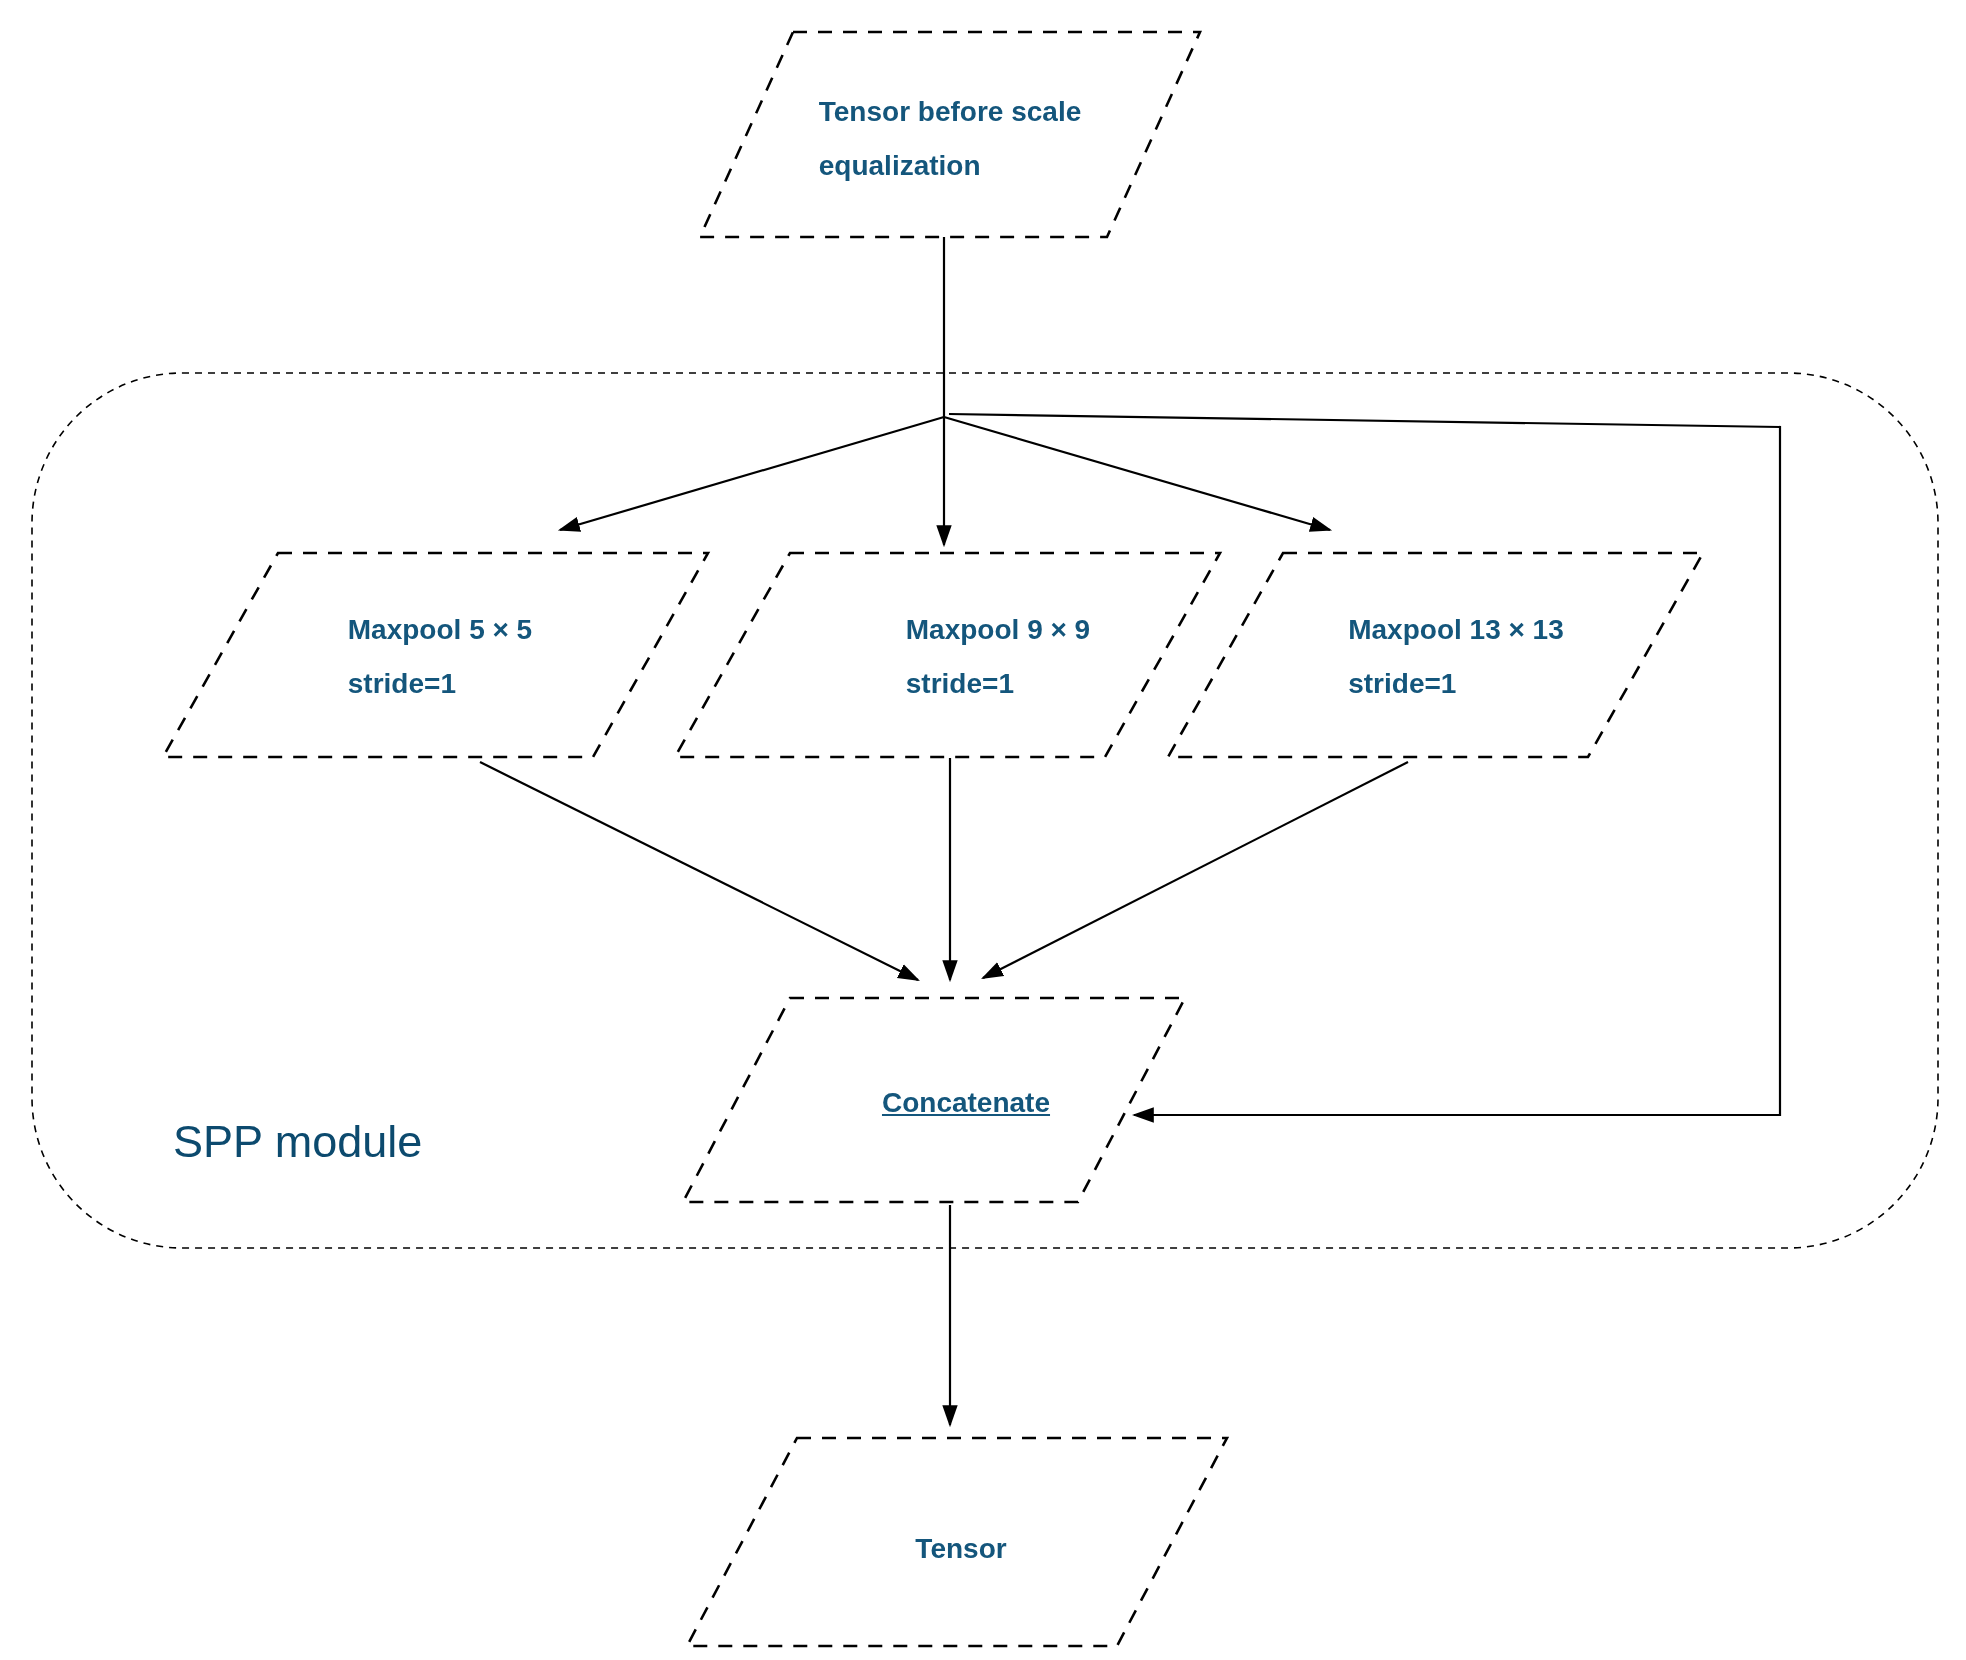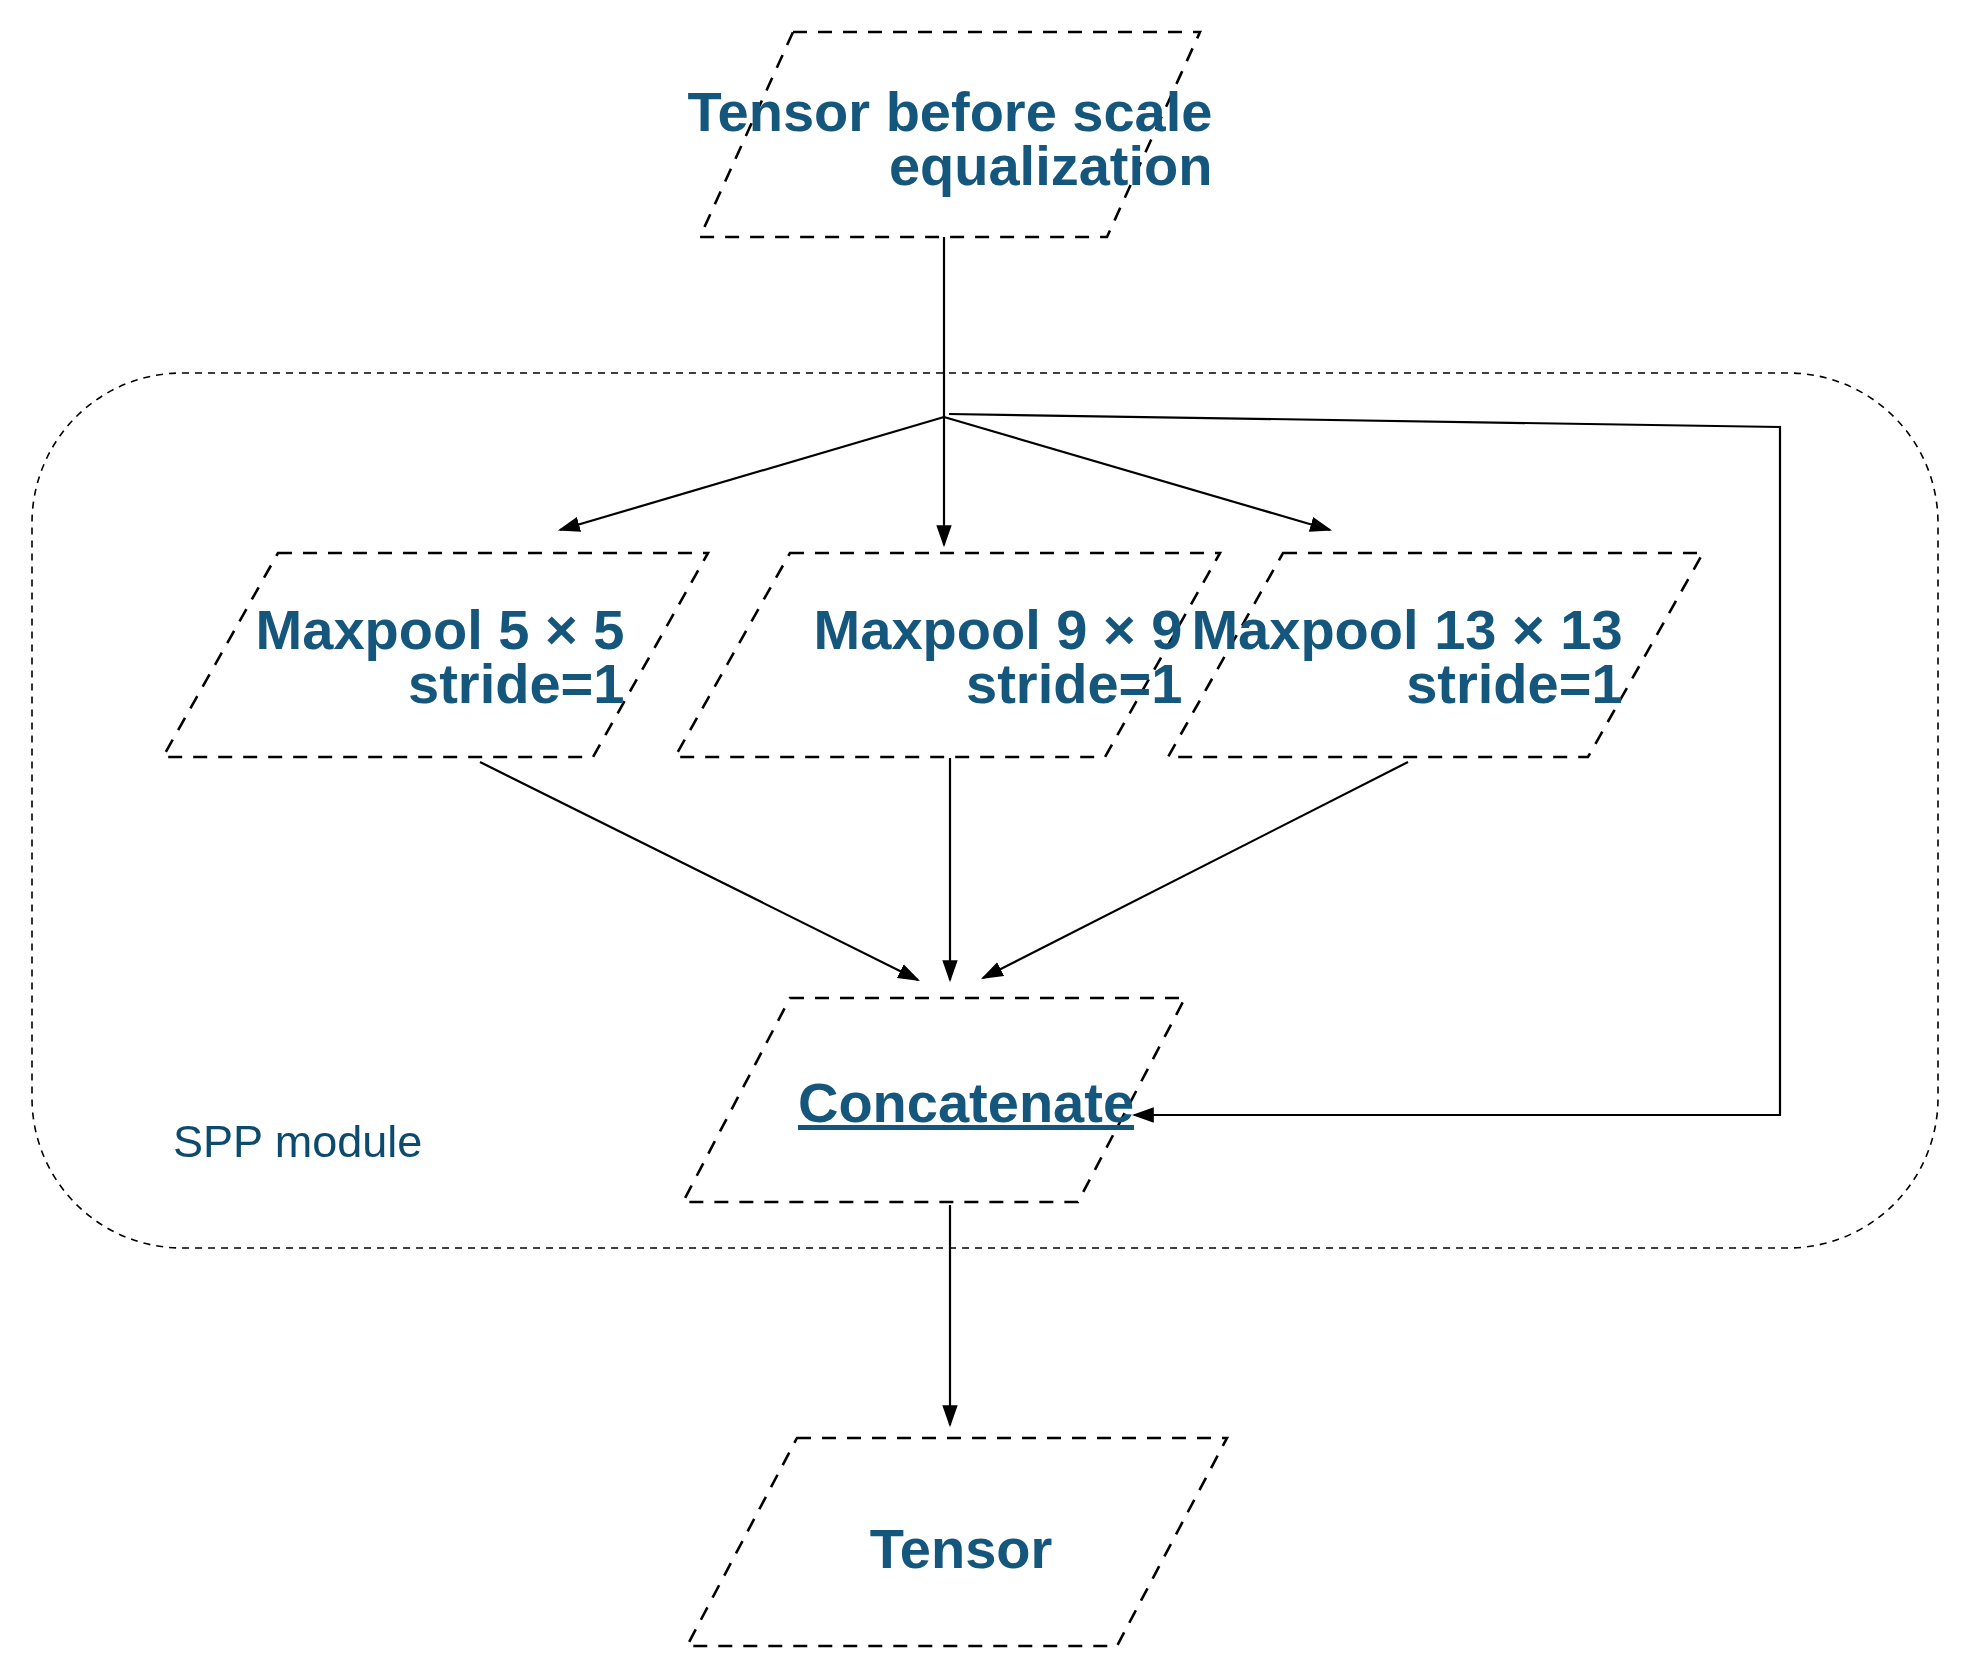--- a/index.html
+++ b/index.html
@@ -8,23 +8,23 @@
     width: 1966px;
     height: 1660px;
     background: #ffffff;
     font-family: "Liberation Sans", sans-serif;
     overflow: hidden;
   }
   .layer { position: absolute; left: 0; top: 0; }
   .node-label {
     position: absolute;
     transform: translate(-50%, -50%);
-    text-align: right;
+    text-align: left;
     color: #14567C;
-    font-size: 56px;
+    font-size: 28px;
     font-weight: 700;
     line-height: 54px;
     white-space: nowrap;
   }
   .node-label .l { display: block; }
   .module-label {
     position: absolute;
     left: 173px;
     top: 1118px;
     color: #0c4a6e;
@@ -74,21 +74,21 @@
   <div class="node-label" style="left:440px; top:657px;">
     <span class="l">Maxpool 5 × 5</span>
     <span class="l">stride=1</span>
   </div>
 
   <div class="node-label" style="left:958px; top:657px;margin-left:40px;">
     <span class="l">Maxpool 9 × 9</span>
     <span class="l">stride=1</span>
   </div>
 
-  <div class="node-label" style="left:1407px; top:657px;">
+  <div class="node-label" style="left:1456px; top:657px;">
     <span class="l">Maxpool 13 × 13</span>
     <span class="l">stride=1</span>
   </div>
 
   <div class="node-label" style="left:966px; top:1103px;text-decoration:underline;">
     <span class="l">Concatenate</span>
   </div>
 
   <div class="node-label" style="left:961px; top:1549px;">
     <span class="l">Tensor</span>

